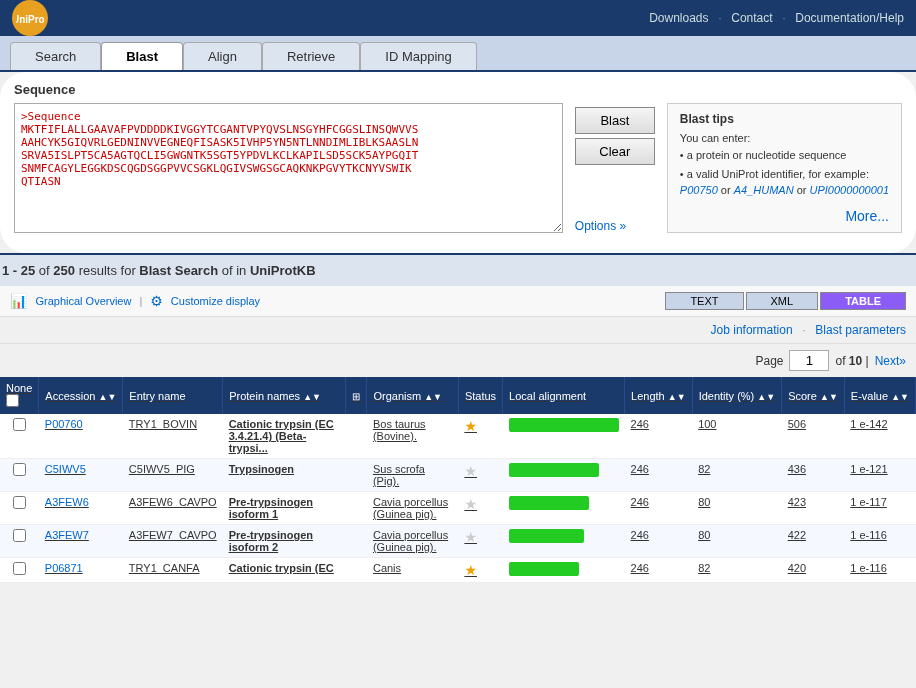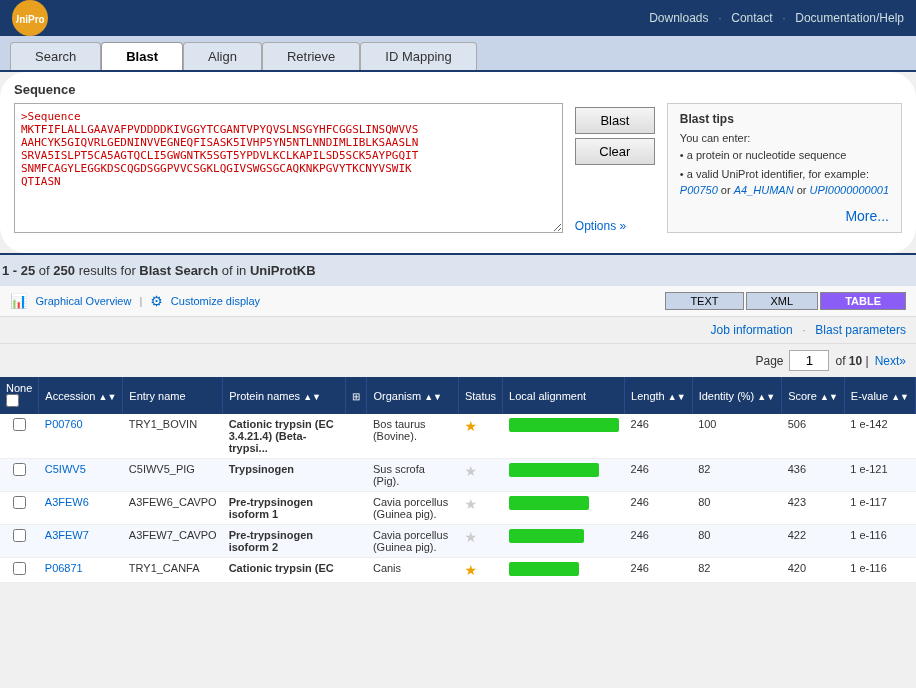--- a/index.html
+++ b/index.html
@@ -156,20 +156,21 @@
       padding: 2px 4px;
       text-align: center;
     }
     .pagination a { color: #06c; text-decoration: none; }
 
     
     .results-table {
       width: 100%;
       border-collapse: collapse;
       font-size: 11px;
+      text-decoration: underline;
     }
     .results-table th {
       background: #1a3a6b;
       color: white;
       padding: 5px 6px;
       text-align: left;
       white-space: nowrap;
       border-right: 1px solid #2a4a8b;
       font-weight: normal;
       font-size: 11px;

